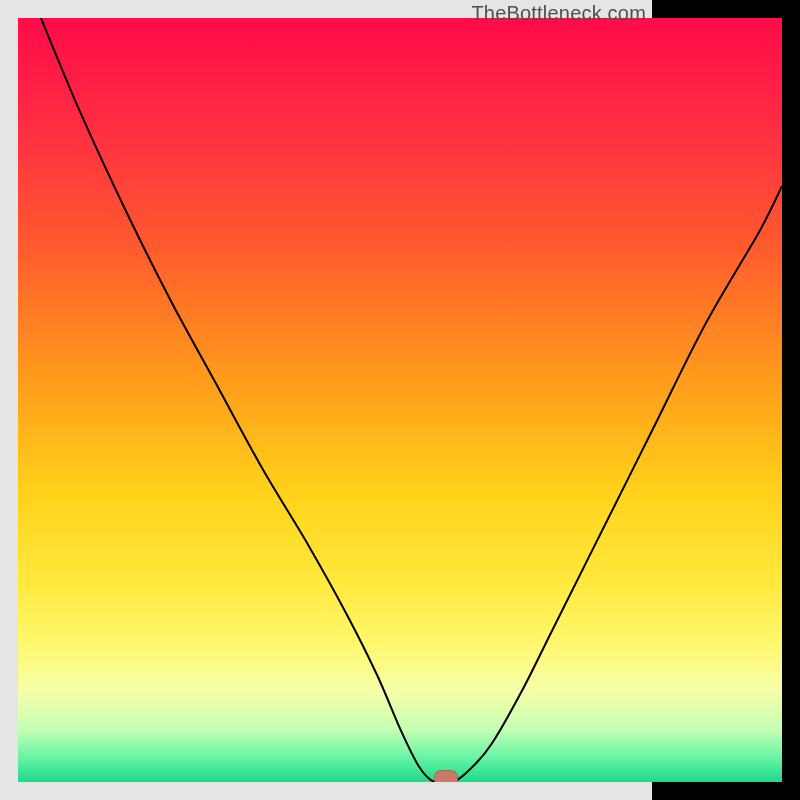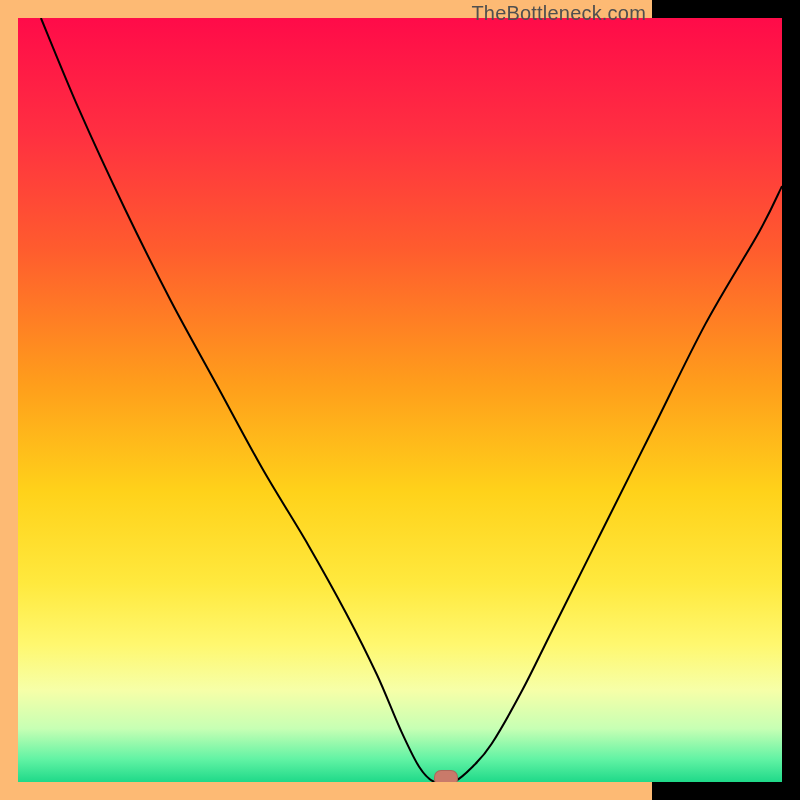--- a/index.html
+++ b/index.html
@@ -8,21 +8,21 @@
     width: 800px;
     height: 800px;
     background: #000;
     font-family: Arial, Helvetica, sans-serif;
     overflow: hidden;
   }
   .frame {
     position: relative;
     width: 652px;
     height: 800px;
-    background: #fdba74;
+    background: #e5e5e5;
   }
   .plot {
     position: absolute;
     left: 18px;
     top: 18px;
     width: 764px;
     height: 764px;
     overflow: hidden;
   }
   .gradient {

